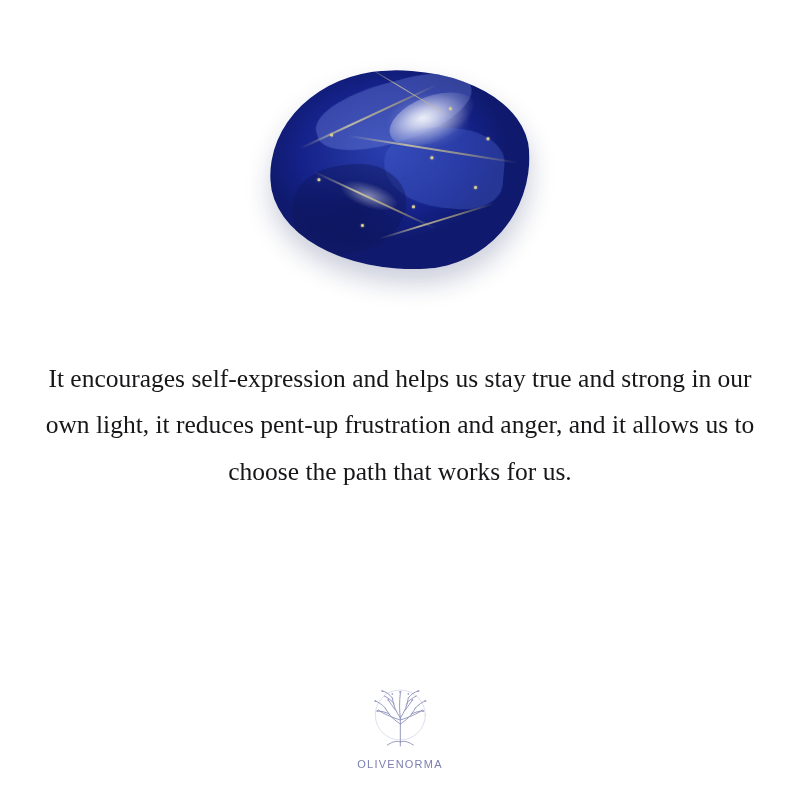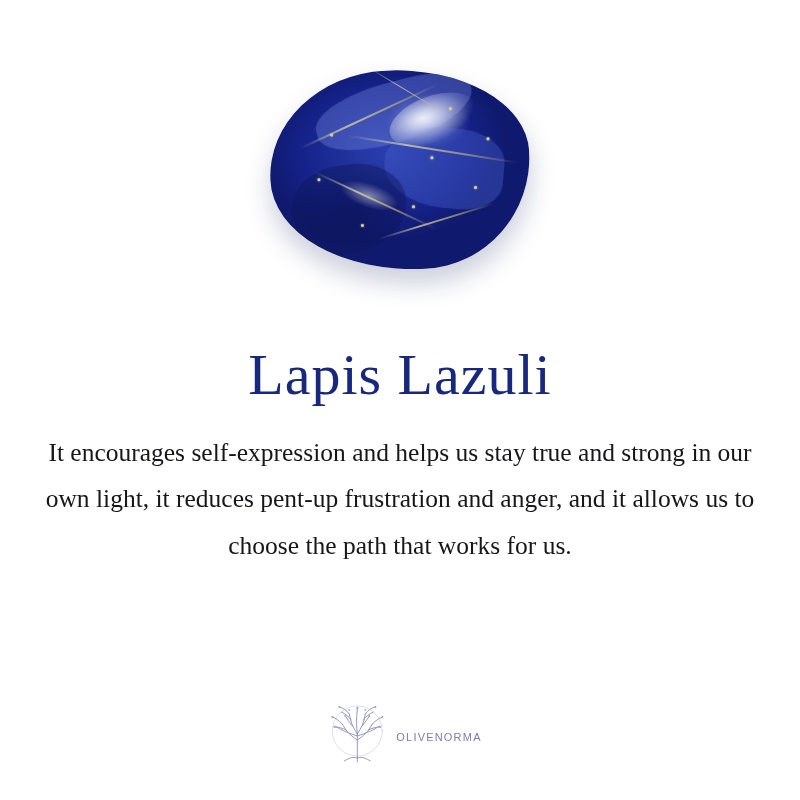--- a/index.html
+++ b/index.html
@@ -125,21 +125,21 @@
     color: #17171a;
   }
 
   
   .logo {
     position: absolute;
     left: 50%;
     transform: translateX(-50%);
     bottom: 30px;
     display: flex;
-    flex-direction: row;
+    flex-direction: column;
     align-items: center;
   }
   .logo-mark { width: 78px; height: 70px; display: block; }
   .logo-text {
     margin-top: 4px;
     font-family: "Liberation Sans", sans-serif;
     font-size: 11px;
     letter-spacing: 1.2px;
     color: #7b7fae;
   }
@@ -167,21 +167,20 @@
         <div class="pyrite" style="top:44%;left:62%"></div>
         <div class="pyrite" style="top:68%;left:54%"></div>
         <div class="pyrite" style="top:20%;left:70%"></div>
         <div class="pyrite" style="top:76%;left:34%"></div>
         <div class="pyrite" style="top:36%;left:84%"></div>
         <div class="pyrite" style="top:60%;left:78%"></div>
       </div>
     </div>
   </div>
 
-  <div class="title">Lapis  Lazuli</div>
 
 
   <div class="desc">It encourages self-expression and helps us stay true and strong in our own light, it reduces pent-up frustration and anger, and it allows us to choose the path that works for us.</div>
 
   <div class="logo">
     <svg class="logo-mark" viewBox="0 0 78 70">
       <g stroke="#8b8fba" stroke-width="0.9" fill="none" stroke-linecap="round">
         <circle cx="39" cy="31" r="25" stroke="#a8abcd" stroke-width="0.7" opacity="0.55"></circle>
         <path d="M39 62 L39 34"></path>
         <path d="M39 58 C33 56 30 59 26 61 M39 58 C45 56 48 59 52 61"></path>

